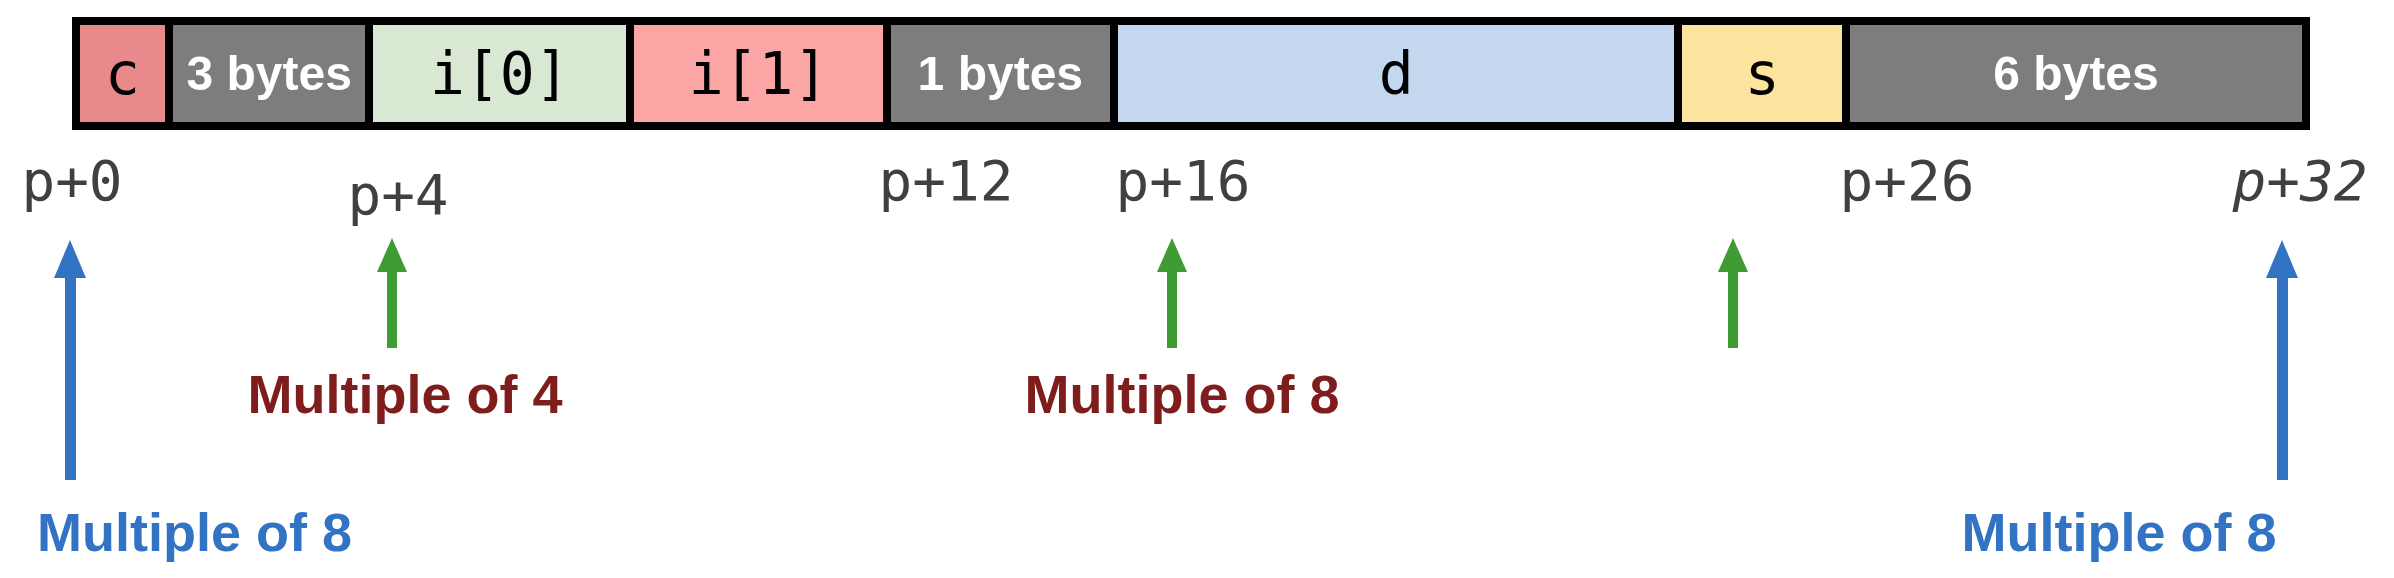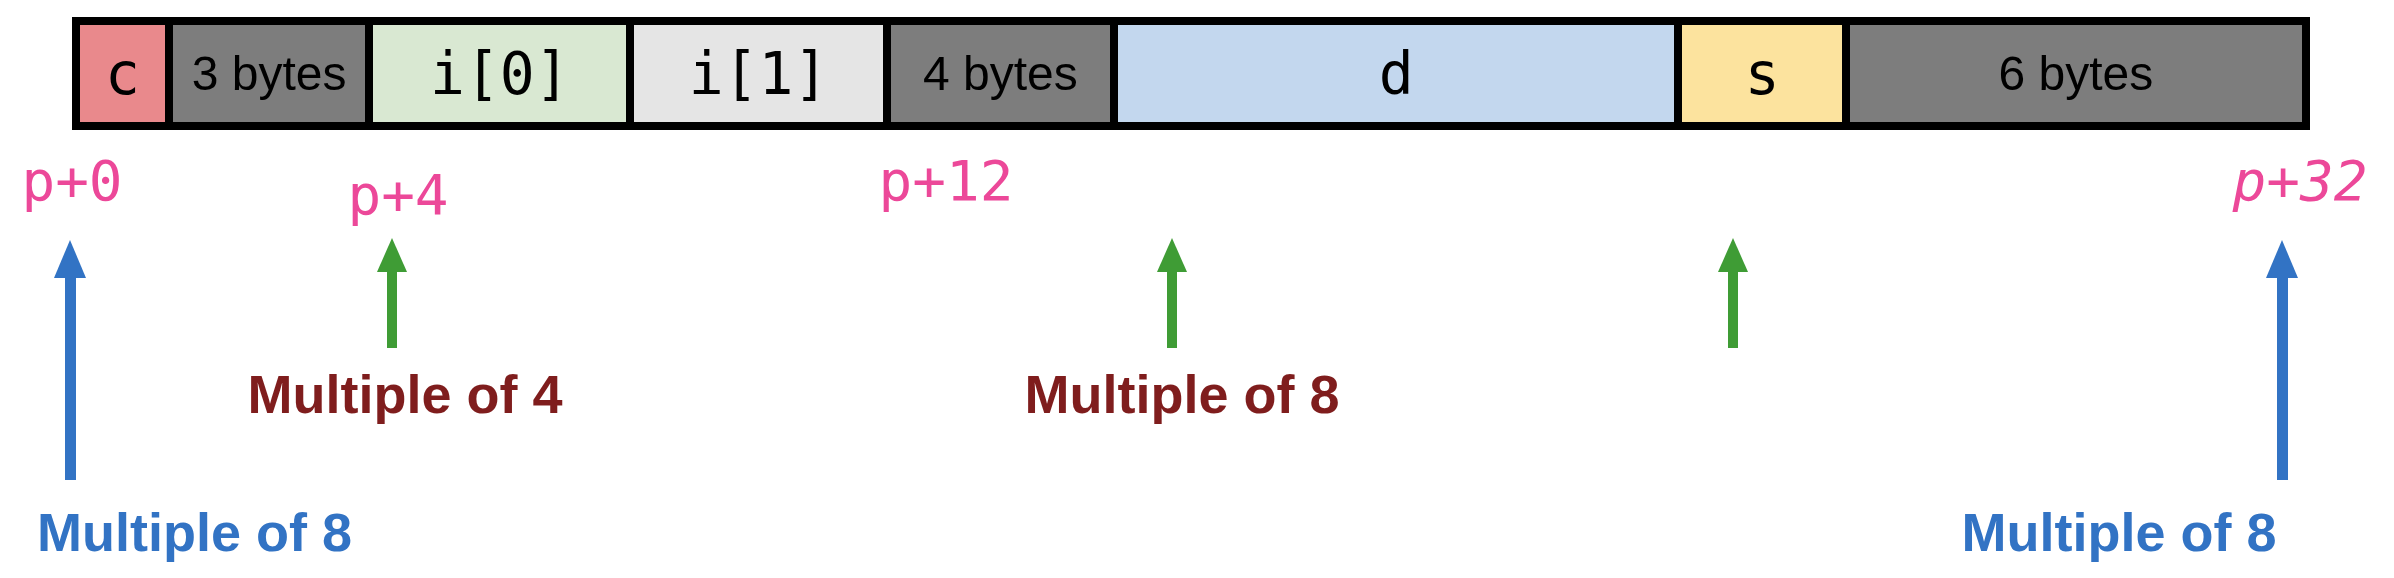--- a/index.html
+++ b/index.html
@@ -25,40 +25,40 @@
   .seg {
     box-sizing:border-box;
     height:100%;
     display:flex; align-items:center; justify-content:center;
     white-space:nowrap;
   }
   .seg + .seg { border-left:8px solid #000; }
   .seg-c  { width:88px;  background:#e9898c; }
   .seg-p3 { width:207px; background:#7d7d7d; }
   .seg-i0 { width:270px; background:#d9e8d2; }
-  .seg-i1 { width:265px; background:#e5e5e5; }
+  .seg-i1 { width:265px; background:#fca5a5; }
   .seg-p4 { width:235px; background:#7d7d7d; }
   .seg-d  { width:584px; background:#c3d7ee; }
   .seg-s  { width:173px; background:#fce39e; }
   .seg-p6 { width:476px; background:#7d7d7d; }
   .field-label {
     font-family:"DejaVu Sans Mono", monospace;
     font-size:58px; color:#000; line-height:1;
   }
   .pad-label {
     font-family:"Liberation Sans", sans-serif;
-    font-size:48px; color:#000000; line-height:1;
+    font-size:48px; color:#ffffff; line-height:1;font-weight:bold;
   }
 
   
   .offset {
     position:absolute; top:150px;
     transform:translateX(-50%);
     font-family:"DejaVu Sans Mono", monospace;
-    font-size:56px; color:#ec4899; line-height:1.1;
+    font-size:56px; color:#404040; line-height:1.1;
     white-space:nowrap;
   }
   .off-0  { left:72px; }
   .off-4  { left:398px;margin-top:14px; }
   .off-12 { left:912px;margin-left:34px; }
   .off-16 { left:1183px; }
   .off-24 { left:1700px; }
   .off-26 { left:1907px; }
   .off-32 { left:2300px;font-style:italic; }
 
@@ -117,36 +117,38 @@
     <div class="seg seg-p3">
       <span class="pad-label">3 bytes</span>
     </div>
     <div class="seg seg-i0">
       <span class="field-label">i[0]</span>
     </div>
     <div class="seg seg-i1">
       <span class="field-label">i[1]</span>
     </div>
     <div class="seg seg-p4">
-      <span class="pad-label">4 bytes</span>
+      <span class="pad-label">1 bytes</span>
     </div>
     <div class="seg seg-d">
       <span class="field-label">d</span>
     </div>
     <div class="seg seg-s">
       <span class="field-label">s</span>
     </div>
     <div class="seg seg-p6">
       <span class="pad-label">6 bytes</span>
     </div>
   </div>
 
   <span class="offset off-0">p+0</span>
   <span class="offset off-4">p+4</span>
   <span class="offset off-12">p+12</span>
+  <span class="offset off-16">p+16</span>
+  <span class="offset off-26">p+26</span>
   <span class="offset off-32">p+32</span>
 
   <div class="arrow arrow-blue ar-p0">
     <div class="head"></div>
     <div class="stem"></div>
   </div>
   <div class="arrow arrow-green ar-p4">
     <div class="head"></div>
     <div class="stem"></div>
   </div>

